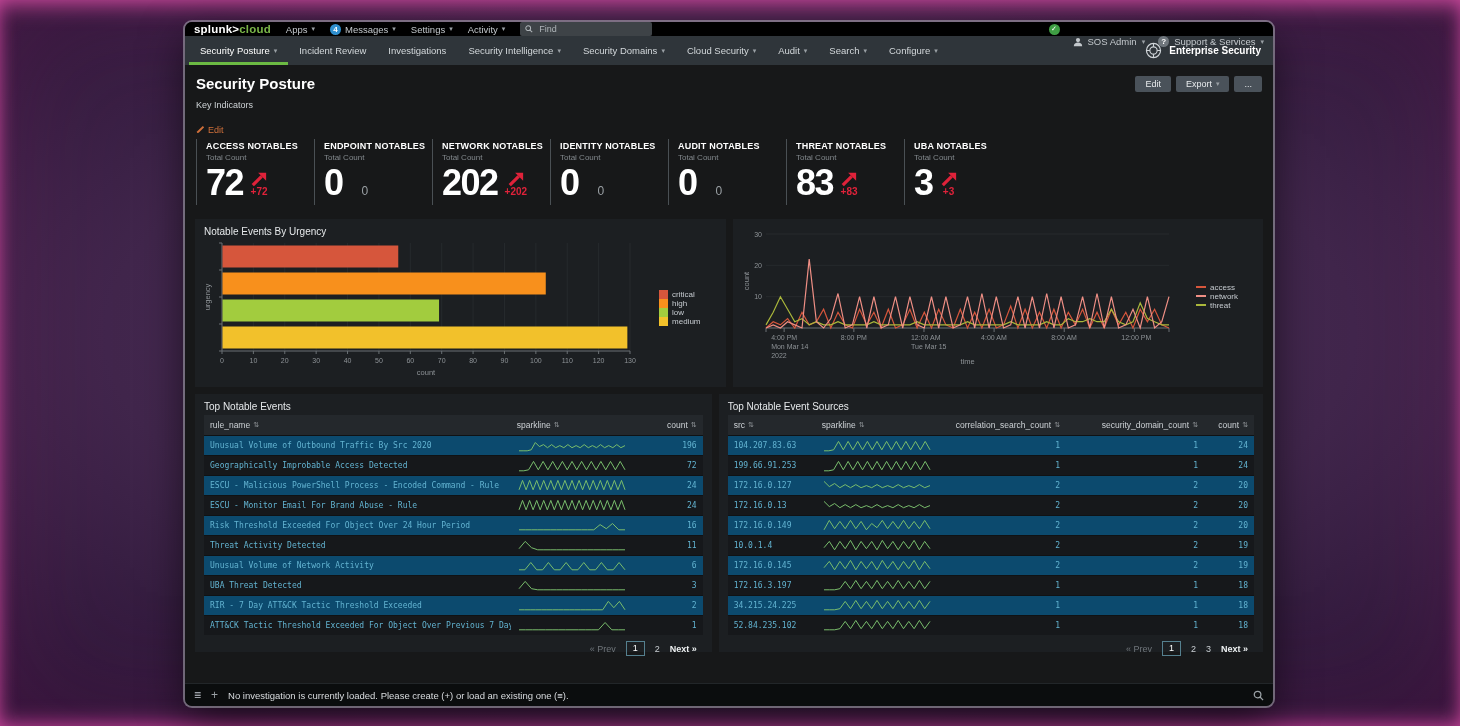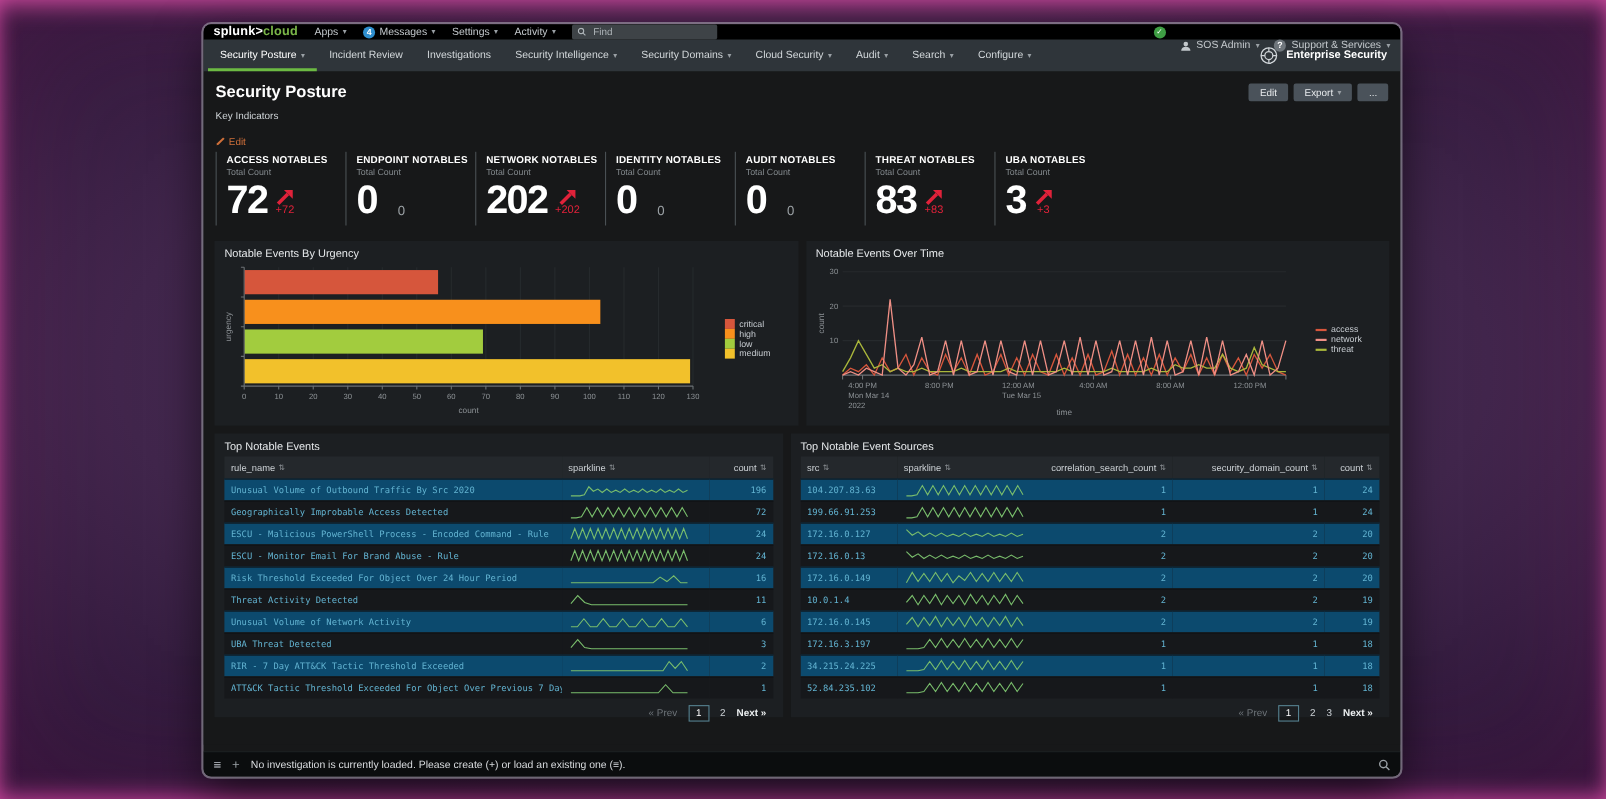--- a/index.html
+++ b/index.html
@@ -46,21 +46,21 @@
   .section-label{font-size:9px;color:#ced3d6;margin:2px 1px 10px;}
   .ki-wrap{margin:0 1px 14px;}
   .edit-link{color:#d0703a;font-size:9px;display:inline-flex;gap:3px;align-items:center;margin-bottom:4px;cursor:default;}
   .kis{display:flex;}
   .kpi{border-left:1px solid #4a5054;padding:2px 6px 8px 9px;width:118px;box-sizing:border-box;}
   .kpi-label{font-size:9px;font-weight:bold;color:#fff;letter-spacing:.2px;white-space:nowrap;}
   .kpi-sub{font-size:8px;color:#83898d;margin-top:2px;}
   .kpi-row{display:flex;align-items:flex-end;gap:7px;margin-top:6px;}
   .kpi-value{font-size:36px;line-height:.82;font-weight:bold;color:#fff;letter-spacing:-1.5px;}
   .kpi-delta-up{display:flex;flex-direction:column;align-items:center;line-height:1;gap:0px;}
-  .kpi-delta-text{color:#e0223a;font-size:10px;font-weight:normal;}
+  .kpi-delta-text{color:#e0223a;font-size:10px;font-weight:bold;}
   .kpi-zero{color:#9aa0a4;font-size:12px;margin-left:12px;line-height:1;}
   .row2{display:flex;gap:7px;margin-bottom:7px;}
   .panel{background:#1c1f22;flex:1;box-sizing:border-box;}
   .chart-panel{height:168px;padding:7px 9px;}
   .panel-title{font-size:10px;color:#e6e9eb;margin-bottom:2px;}
   .chart-body{display:flex;align-items:center;}
   .legend{display:flex;flex-direction:column;font-size:8px;color:#c6cbd0;margin-left:auto;margin-right:16px;}
   .legend-item{display:flex;align-items:center;line-height:9px;}
   .legend-item .lbl{margin-left:4px;}
   .table-panel{padding:7px 9px 2px;height:258px;}
@@ -366,21 +366,20 @@
                   <span class="lbl">low</span>
                 </div>
                 <div class="legend-item">
                   <span class="swatch" style="width: 9px; height: 9px; background: rgb(242, 193, 43);"></span>
                   <span class="lbl">medium</span>
                 </div>
               </div>
             </div>
         </div>
         <div class="panel chart-panel">
-          <div class="panel-title">Notable Events Over Time</div>
           <div class="chart-body" id="time-chart-body">
               <svg width="437" height="140">
                 <line x1="24" y1="70.66666666666667" x2="427" y2="70.66666666666667" stroke="#262a2d" stroke-width="1"></line>
                 <text x="20" y="73.16666666666667" text-anchor="end" font-size="7" fill="#8d9296">10</text>
                 <line x1="24" y1="39.333333333333336" x2="427" y2="39.333333333333336" stroke="#262a2d" stroke-width="1"></line>
                 <text x="20" y="41.833333333333336" text-anchor="end" font-size="7" fill="#8d9296">20</text>
                 <line x1="24" y1="8" x2="427" y2="8" stroke="#262a2d" stroke-width="1"></line>
                 <text x="20" y="10.5" text-anchor="end" font-size="7" fill="#8d9296">30</text>
                 <line x1="24" y1="102" x2="427" y2="102" stroke="#6b7175" stroke-width="1"></line>
                 <line x1="24" y1="102" x2="24" y2="106" stroke="#6b7175" stroke-width="1"></line>

